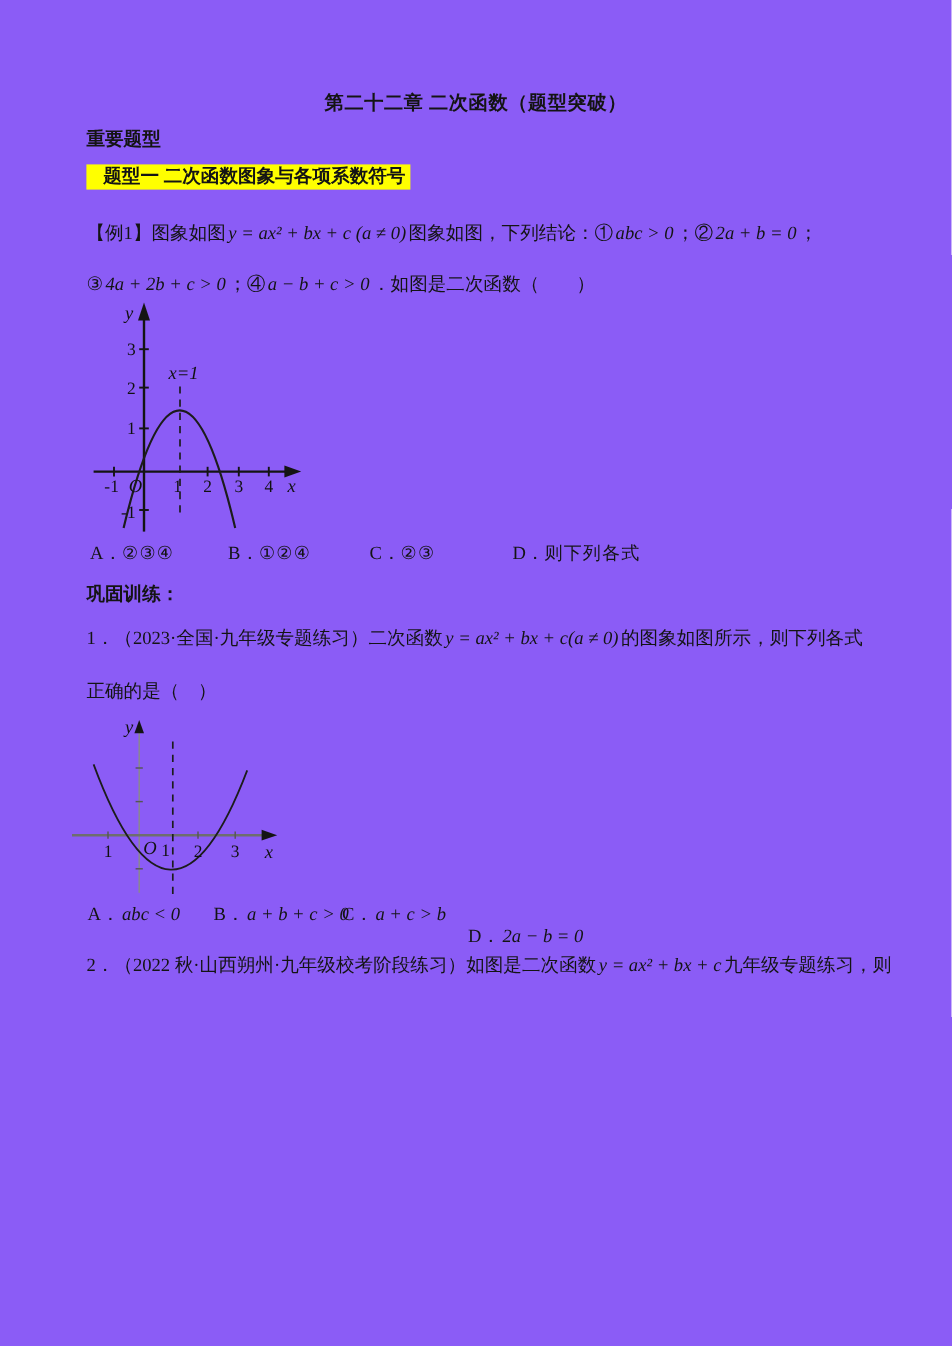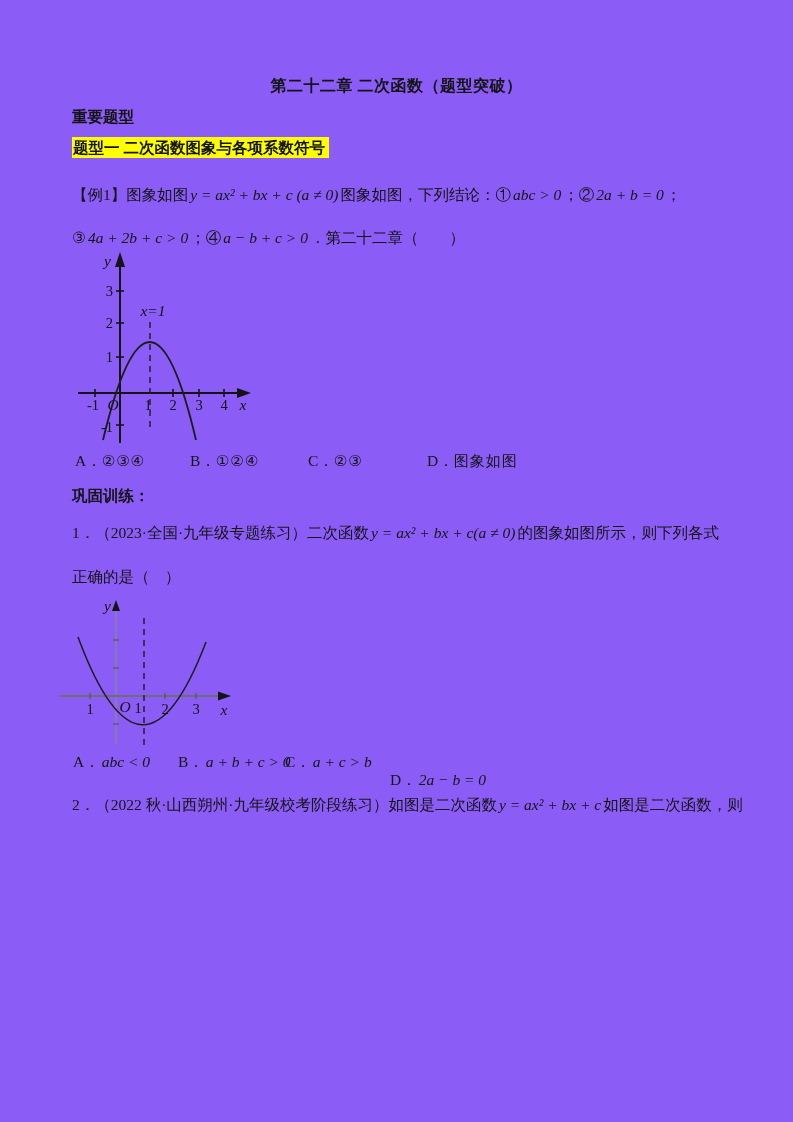--- a/index.html
+++ b/index.html
@@ -17,21 +17,21 @@
     position: absolute; top: 76px; left: 0; width: 100%;
     text-align: center; font-weight: bold; font-size: 16px;
     letter-spacing: 0.5px;
   }
   .line {
     position: absolute; left: 72px; white-space: nowrap;
     font-size: 15.5px; line-height: 22px;
   }
   .bold { font-weight: bold; }
   .hl {
-    background: #ffff00; padding: 2px 4px 2px 1px;
+    background: #ffff00; padding: 2px 4px 2px 14px;
     font-weight: bold; font-size: 15.5px;
   }
   .math { font-style: italic; font-family: "Liberation Serif", serif; padding: 0 2px; }
   .circ { font-family: "DejaVu Sans", sans-serif; font-size: 15px; letter-spacing: 1px; }
   .opt { position: absolute; top: 0; white-space: nowrap; font-size: 15.5px; }
   .opts-row { position: absolute; left: 0; width: 100%; height: 24px; }
   .blank {
     display: inline-block; width: 112px; height: 16px;
     border-bottom: 1.6px solid #141414;
     vertical-align: baseline; margin: 0 2px 0 4px;
@@ -58,21 +58,21 @@
   <div class="line bold" style="top:106px;">重要题型</div>
 
   <div class="line" style="top:137px;">
     <span class="hl">题型一 二次函数图象与各项系数符号</span>
   </div>
 
   <div class="line" style="top:184px;">
     <span>【例1】图象如图</span><span class="math">y = ax² + bx + c (a ≠ 0)</span><span>图象如图，下列结论：①</span><span class="math">abc &gt; 0</span><span>；②</span><span class="math">2a + b = 0</span><span>；</span>
   </div>
   <div class="line" style="top:227px;">
-    <span>③</span><span class="math">4a + 2b + c &gt; 0</span><span>；④</span><span class="math">a − b + c &gt; 0</span><span>．第二十二章（　　）</span>
+    <span>③</span><span class="math">4a + 2b + c &gt; 0</span><span>；④</span><span class="math">a − b + c &gt; 0</span><span>．如图是二次函数（　　）</span>
   </div>
 
   <svg style="top:252px; left:75px;" width="190" height="196" viewBox="0 0 190 196">
 
     <line class="axis" x1="45" y1="8" x2="45" y2="191"></line>
     <polygon class="arrow" points="45,0 40,15 50,15"></polygon>
     <line class="axis" x1="3" y1="141" x2="168" y2="141"></line>
     <polygon class="arrow" points="176,141 162,136 162,146"></polygon>
 
     <line class="tick" x1="41" y1="39" x2="49" y2="39"></line>
@@ -101,21 +101,21 @@
     <text x="98" y="158" text-anchor="middle">2</text>
     <text x="124" y="158" text-anchor="middle">3</text>
     <text x="149" y="158" text-anchor="middle">4</text>
     <text class="it" x="168" y="158" text-anchor="middle">x</text>
   </svg>
 
   <div class="opts-row" style="top:451px;">
     <span class="opt" style="left:75px;"><span>A．</span><span class="circ">②③④</span></span>
     <span class="opt" style="left:190px;text-align:right;"><span>B．</span><span class="circ">①②④</span></span>
     <span class="opt" style="left:308px;"><span>C．</span><span class="circ">②③</span></span>
-    <span class="opt" style="left:427px;"><span>D．</span><span class="circ">图象如图</span></span>
+    <span class="opt" style="left:427px;"><span>D．</span><span class="circ">则下列各式</span></span>
   </div>
 
   <div class="line bold" style="top:485px;">巩固训练：</div>
 
   <div class="line" style="top:522px;">
     <span>1．（2023·全国·九年级专题练习）二次函数</span><span class="math">y = ax² + bx + c(a ≠ 0)</span><span>的图象如图所示，则下列各式</span>
   </div>
   <div class="line" style="top:566px;">正确的是（　）</div>
 
   <svg style="top:598px; left:58px;" width="187" height="150" viewBox="0 0 187 150">
@@ -147,16 +147,16 @@
   </svg>
 
   <div class="opts-row" style="top:752px;">
     <span class="opt" style="left:73px;"><span>A．</span><span class="math">abc &lt; 0</span></span>
     <span class="opt" style="left:178px;"><span>B．</span><span class="math">a + b + c &gt; 0</span></span>
     <span class="opt" style="left:285px;"><span>C．</span><span class="math">a + c &gt; b</span></span>
     <span class="opt" style="left:390px;margin-top:18px;"><span>D．</span><span class="math">2a − b = 0</span></span>
   </div>
 
   <div class="line" style="top:794px;">
-    <span>2．（2022 秋·山西朔州·九年级校考阶段练习）如图是二次函数</span><span class="math">y = ax² + bx + c</span><span>如图是二次函数，则</span>
+    <span>2．（2022 秋·山西朔州·九年级校考阶段练习）如图是二次函数</span><span class="math">y = ax² + bx + c</span><span>九年级专题练习，则</span>
   </div>
 
 </div>
 
 </body></html>

